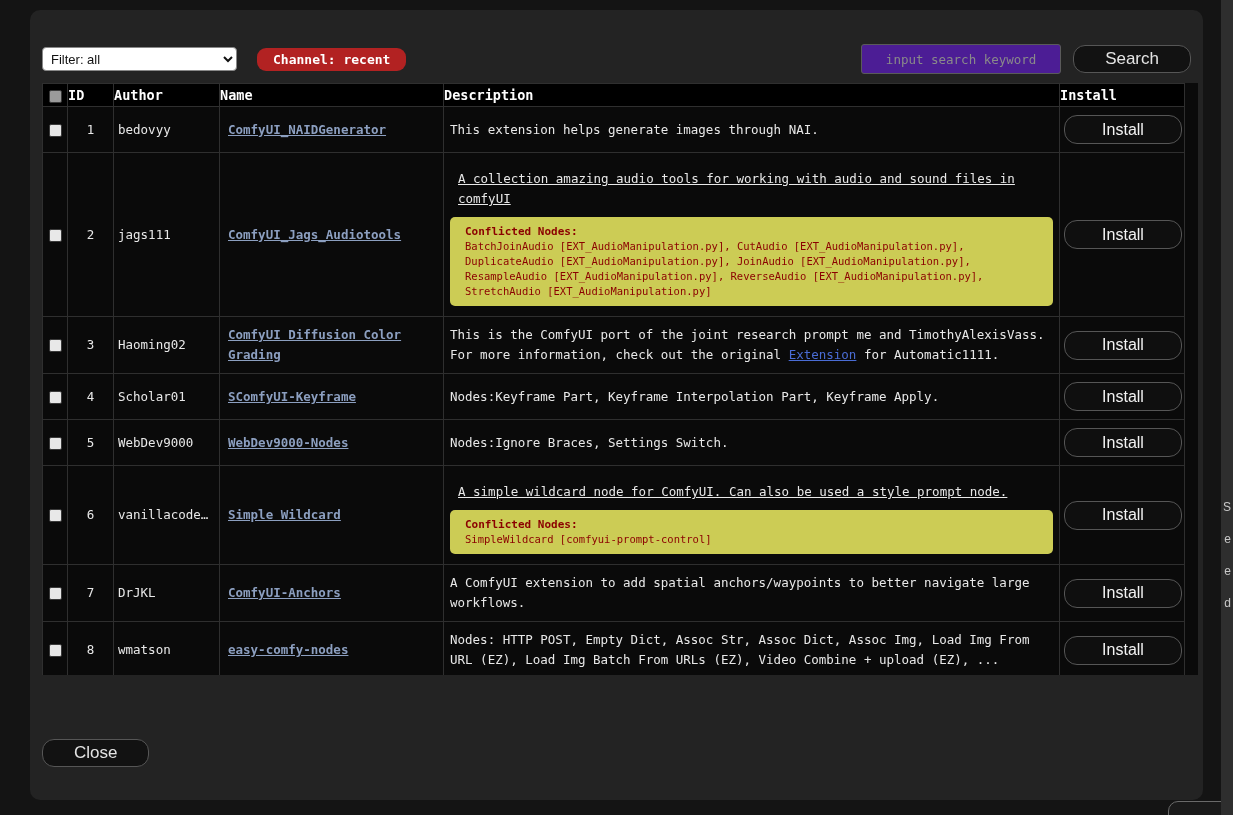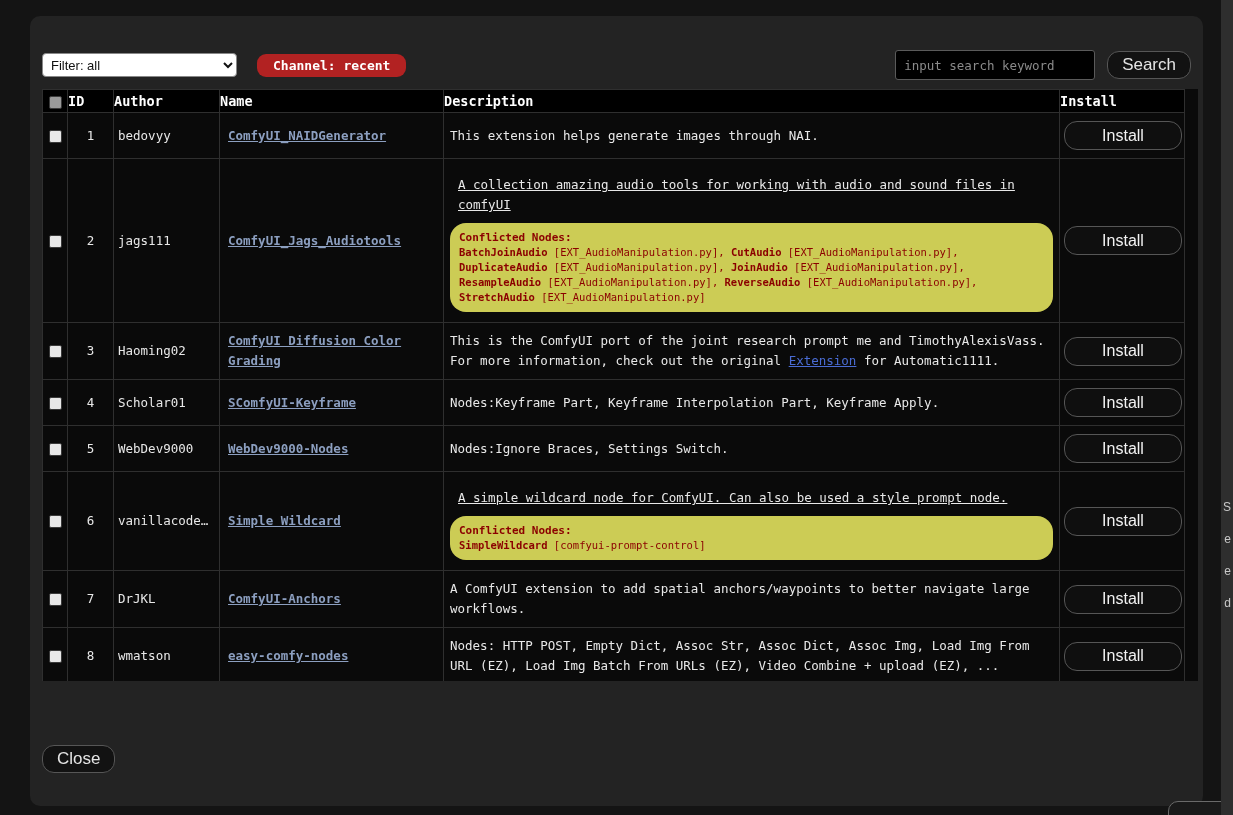--- a/index.html
+++ b/index.html
@@ -2,21 +2,21 @@
 <html style="--badge_red: #b22222; --name_link: #8c9fc0; --desc_link: #4a6cd4; --conflict_bg: #cccc55; --conflict_text: #8b0000;"><head>
 <meta charset="utf-8">
 <style>
   * { margin:0; padding:0; box-sizing:border-box; }
   html, body {
     width:1233px; height:815px; overflow:hidden;
     background:#141414;
     font-family:"DejaVu Sans Mono", monospace;
   }
   .modal {
-    position:absolute; left:30px; top:16px;
+    position:absolute; left:30px; top:10px;
     width:1173px; height:790px;
     background:#232323; border-radius:10px;
     padding:0 12px;
   }
   
   .toolbar { display:flex; align-items:center; margin-top:36px; height:26px; }
   select.filter {
     width:195px; height:24px;
     font-family:"Liberation Sans", sans-serif; font-size:13px;
     background:#ffffff; color:#111; border:1px solid #888; border-radius:4px;
@@ -24,30 +24,31 @@
   }
   .channel-badge {
     margin-left:20px;
     background:var(--badge_red, #b22222); color:#fff;
     font-weight:bold; font-size:13px;
     padding:4px 16px; border-radius:9px;
   }
   .search-group { margin-left:auto; display:flex; align-items:center; gap:12px; }
   input.search {
     width:200px; height:24px;
-    background:#000000; border:1px solid #5a5a5a; border-radius:3px;
+    background:#4c1d95; border:1px solid #5a5a5a; border-radius:3px;
     color:#cccccc; font-family:"DejaVu Sans Mono", monospace; font-size:12.5px;
     padding:14px 8px;
+    text-align:center;
   }
   input.search::placeholder { color:#8a8a8a; }
   button.ui-btn {
     background:#121212; color:#e4e4e4;
     border:1px solid #565656; border-radius:12px;
     font-family:"Liberation Sans", sans-serif; font-size:17px;
-    padding:3px 14px; cursor:pointer;
+    padding:3px 31px; cursor:pointer;
   }
   
   .table-scroll {
     margin-top:11px; width:1156px; height:592px;
     overflow-y:scroll; overflow-x:hidden;
     background:#0a0a0a;
     scrollbar-color:#9a9a9a #1c1c1c;
   }
   .table-scroll::-webkit-scrollbar { width:14px; }
   .table-scroll::-webkit-scrollbar-track { background:#1c1c1c; border-left:1px solid #333; }
@@ -74,26 +75,26 @@
   td.c-install { text-align:center; }
   .name-link {
     color:var(--name_link, #8c9fc0); font-weight:bold;
     text-decoration:underline; cursor:pointer;
   }
   .desc-link { color:var(--desc_link, #4a6cd4); text-decoration:underline; cursor:pointer;text-align:right; }
   .desc-text { margin:8px;text-decoration:underline; }
   .conflict-box {
     margin-top:8px; margin-bottom:2px;
     background:var(--conflict_bg, #cccc55);
-    border-radius:16px; padding:7px 9px;
+    border-radius:5px; padding:7px 15px;
     color:var(--conflict_text, #8b0000);
     font-size:10.5px; line-height:15px;
   }
   .conflict-title { font-weight:bold; font-size:11px; }
-  .conflict-item .cn { font-weight:bold; }
+  .conflict-item .cn { font-weight:normal; }
   .conflict-item:not(:last-of-type)::after { content:", "; }
   .install-btn {
     width:118px; height:29px;
     background:#0f0f0f; color:#f2f2f2;
     border:1px solid #565656; border-radius:13px;
     font-family:"Liberation Sans", sans-serif; font-size:16px;
     cursor:pointer;
   }
   input[type="checkbox"] {
     -webkit-appearance:none; appearance:none;

